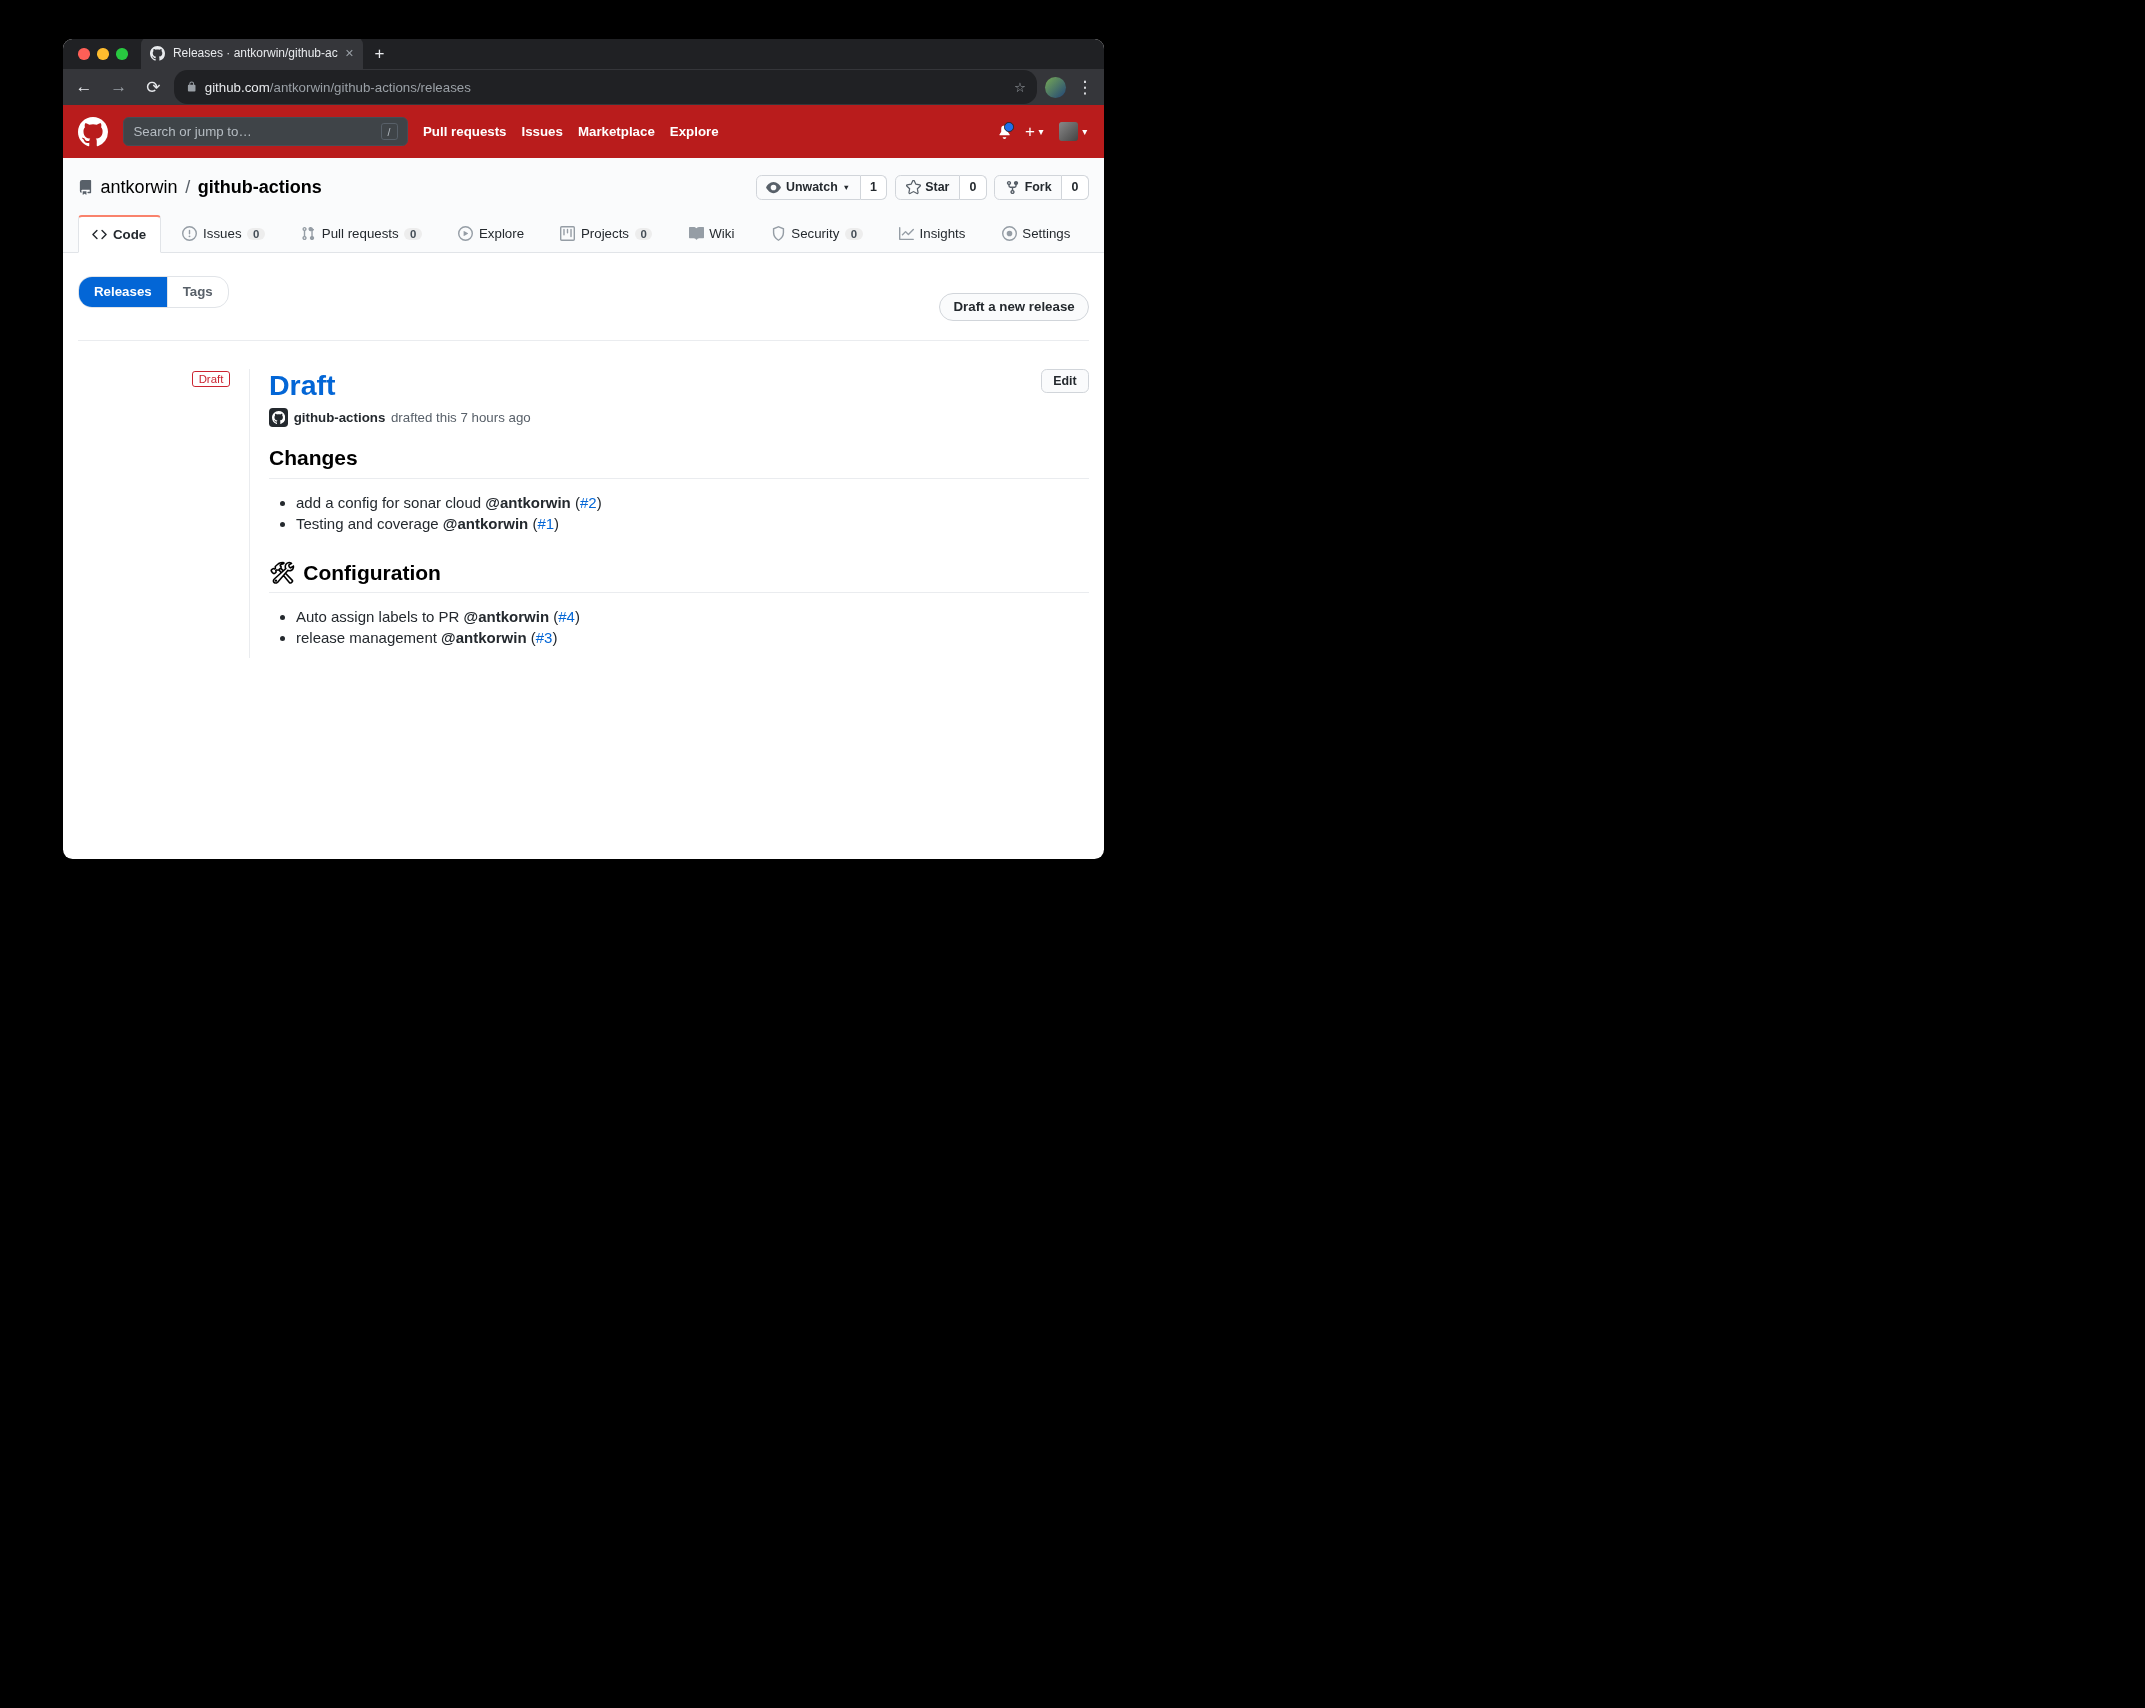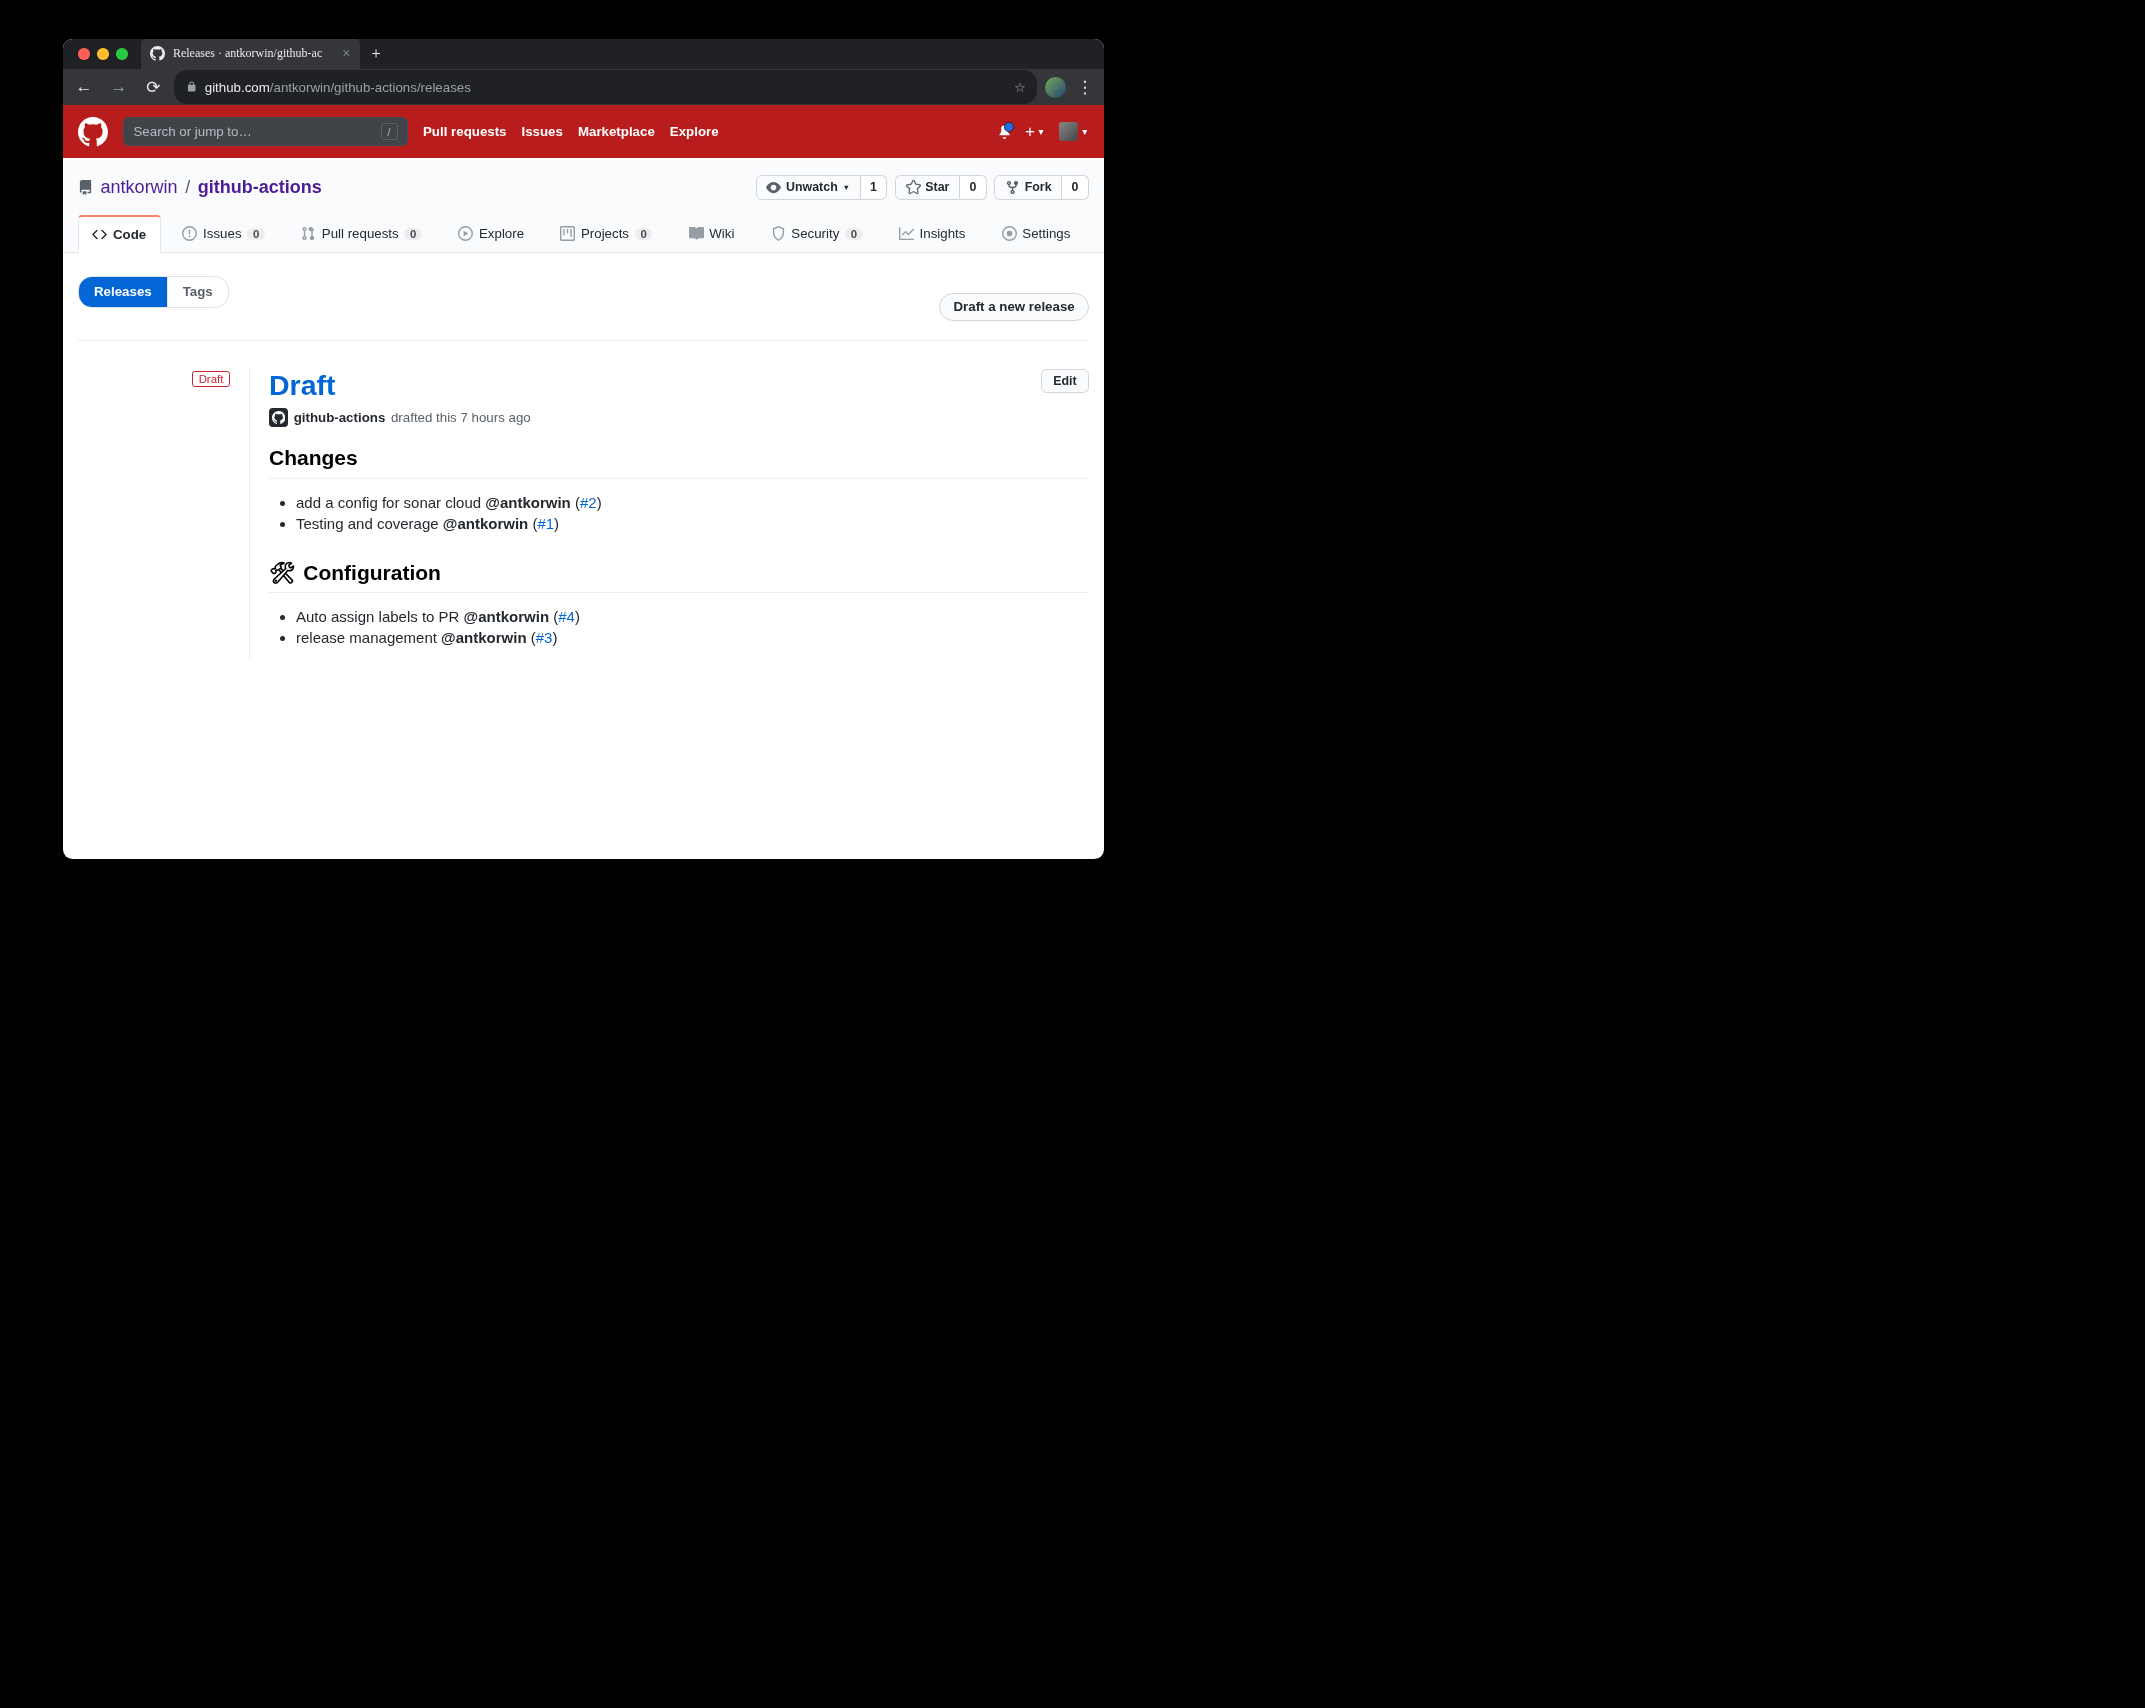--- a/index.html
+++ b/index.html
@@ -18,21 +18,20 @@
     overflow: hidden;
     box-shadow: 0 9.5px 38px rgba(0,0,0,0.5);
     display: flex; flex-direction: column;
   }
   
   .tabstrip {
     height: 30px;
     background: #202124;
     display: flex; align-items: flex-end;
     padding-left: 9.5px;
-    font-family: Liberation Serif, serif;
   }
   .traffic { display: flex; gap: 7.6px; align-self: center; margin-right: 13.3px; margin-left: 5.7px; }
   .dot { width: 11.4px; height: 11.4px; border-radius: 50%; }
   .dot.red { background: #ff5f57; }
   .dot.yellow { background: #febc2e; }
   .dot.green { background: #28c840; }
   .tab {
     background: #35363a;
     height: 32px;
     border-radius: 7.6px 7.6px 0 0;
@@ -101,21 +100,21 @@
     border-bottom: 1px solid #e1e4e8;
     padding-top: 17px;
   }
   .repo-title-row {
     display: flex; align-items: center;
     padding: 0 15px 15px 15px;
   }
   .repo-title { display: flex; align-items: center; gap: 7.6px; font-size: 18px; color: #0366d6; }
   .repo-title .sep { color: #586069; }
   .repo-title .name { font-weight: 600; }
-  .repo-title a { color: #4c1d95; text-decoration: none; }
+  .repo-title a { color: #000000; text-decoration: none; }
   .repo-icon { color: #586069; }
   .repo-actions { margin-left: auto; display: flex; gap: 7.6px; }
   .btn-group { display: flex; border-radius: 8px; }
   .btn {
     background: #fafbfc; border: 1px solid #d1d5da;
     font-size: 12.4px; font-weight: 600; color: #24292e;
     padding: 3.8px 9.5px; display: flex; align-items: center; gap: 4.8px;
     cursor: pointer;
   }
   .btn:first-child { border-radius: 5.7px 0 0 5.7px; }

